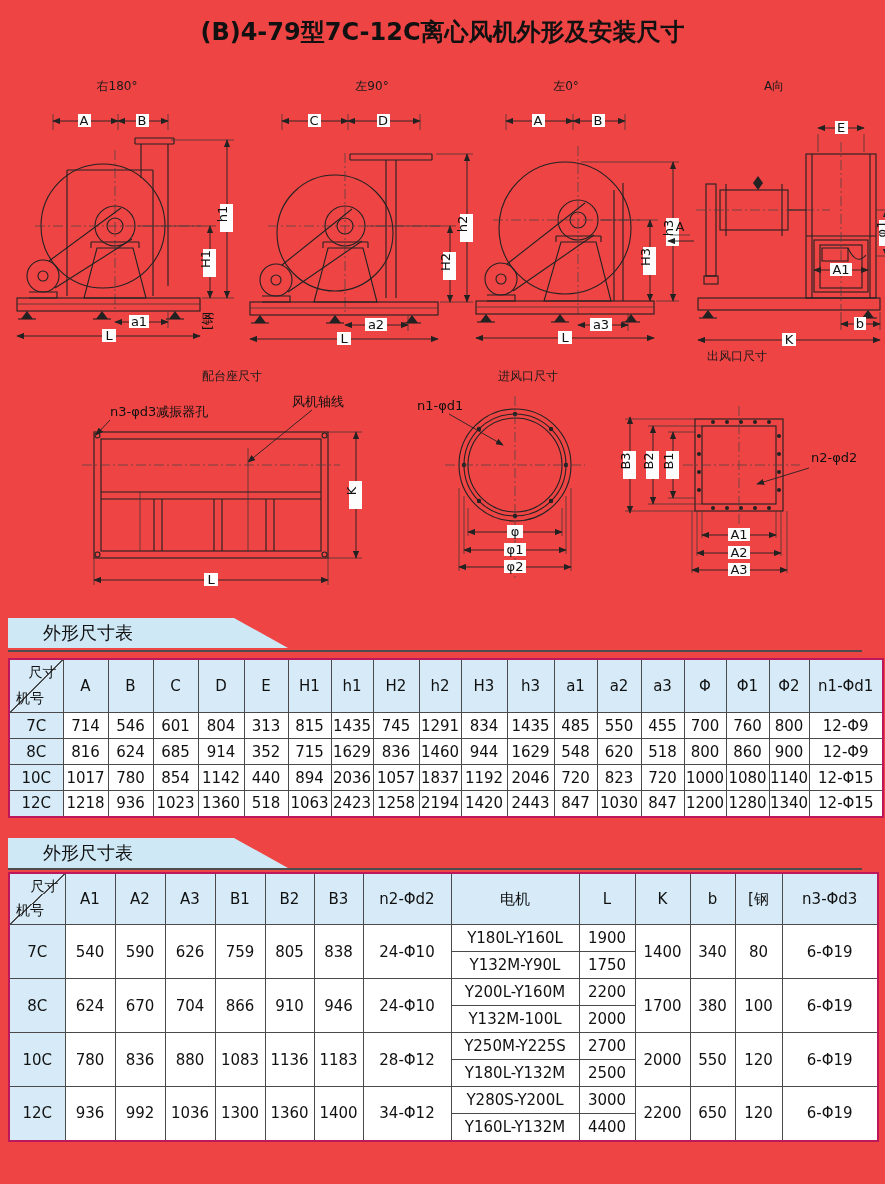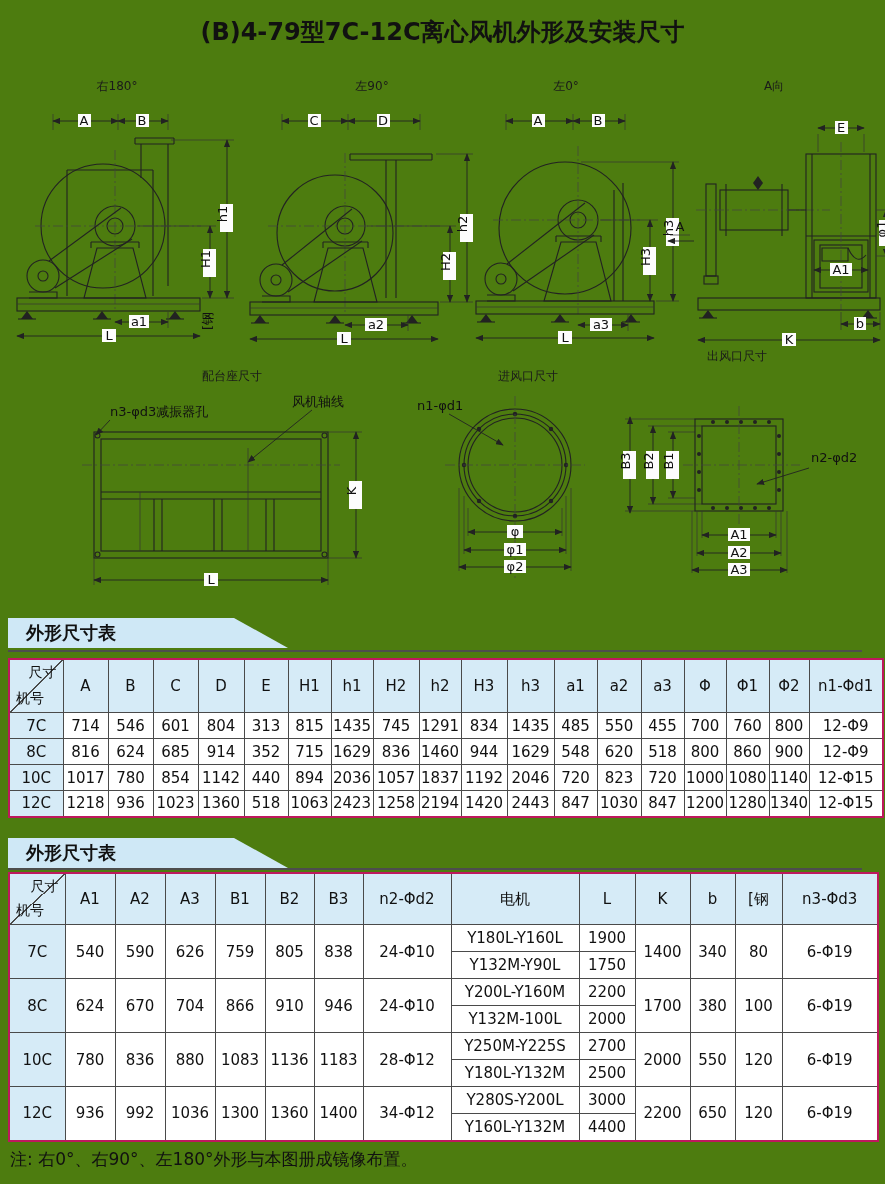--- a/index.html
+++ b/index.html
@@ -1,33 +1,33 @@
 <!DOCTYPE html>
 <html><head>
 <meta charset="utf-8">
 <style>
   html,body{margin:0;padding:0;background:#e8e8e8}
-  .page{position:relative;width:885px;height:1184px;background:#4d7c0f;margin:0 auto;
+  .page{position:relative;width:885px;height:1184px;background:#ef4444;margin:0 auto;
         font-family:"DejaVu Sans","Liberation Sans",sans-serif;color:#111;overflow:hidden}
   .title{position:absolute;left:0;top:16px;width:100%;text-align:center;
          font-size:24px;font-weight:bold;margin:0}
   .vlabel{position:absolute;font-size:12px;color:#1a1a1a;transform:translateX(-50%);white-space:nowrap}
   svg.draw{position:absolute}
   .ln{stroke:#222;stroke-width:1.1;fill:none}
   .thin{stroke:#333;stroke-width:0.7;fill:none}
   .cl{stroke:#444;stroke-width:0.7;fill:none;stroke-dasharray:10 3 2 3}
   .dim{stroke:#222;stroke-width:0.9;fill:none}
   .fillb{fill:#222;stroke:none}
   .lblbg{fill:#fdfdfd;stroke:none}
   text{font-family:"DejaVu Sans","Liberation Sans",sans-serif;font-size:13px;fill:#111}
   text.cn{font-size:13px}
   .secbar{position:absolute;width:280px;height:30px;background:#cfe8f6;
           clip-path:polygon(0 0,226px 0,280px 30px,0 30px);
-          display:flex;align-items:center;padding-left:18px;box-sizing:border-box;
-          font-size:18px;font-weight:bold}
+          display:flex;align-items:center;padding-left:35px;box-sizing:border-box;
+          font-size:18px;font-weight:normal}
   .secrule{position:absolute;left:8px;width:854px;border-top:2px solid #4d4d4d}
   table.dims{border-collapse:collapse;table-layout:fixed;position:absolute;background:#fff;
              border:2px solid #be185d}
   table.dims td{border:1px solid #4a4a4a;text-align:center;vertical-align:middle;
                 font-size:15px;padding:0;overflow:hidden;white-space:nowrap}
   td.hd,td.model{background:#d6ebf7}
   td.motor{font-size:14px}
   .cornerbox{position:relative;width:100%;
              background:linear-gradient(to bottom right,transparent calc(50% - .7px),
              #4a4a4a calc(50% - .7px),#4a4a4a calc(50% + .7px),transparent calc(50% + .7px))}
@@ -751,15 +751,14 @@
       <td rowspan="2">120</td>
       <td rowspan="2">6-Φ19</td>
     </tr>
     <tr style="height:27px">
       <td class="motor">Y160L-Y132M</td>
       <td>4400</td>
     </tr>
   </tbody>
     </table>
 
-  <div class="note" style="top:1148px">注: 右0°、右90°、左180°外形与本图册成镜像布置。</div>
 
 </div>
 
 </body></html>

